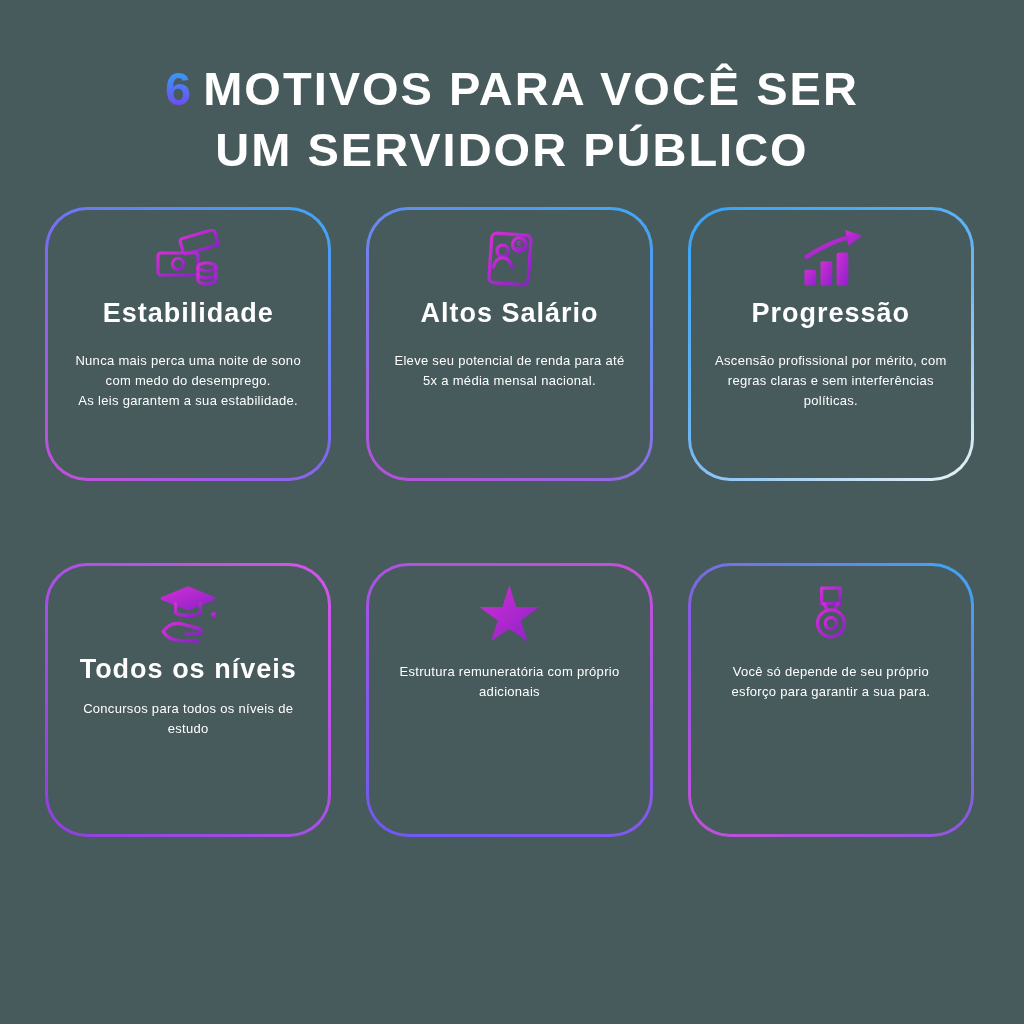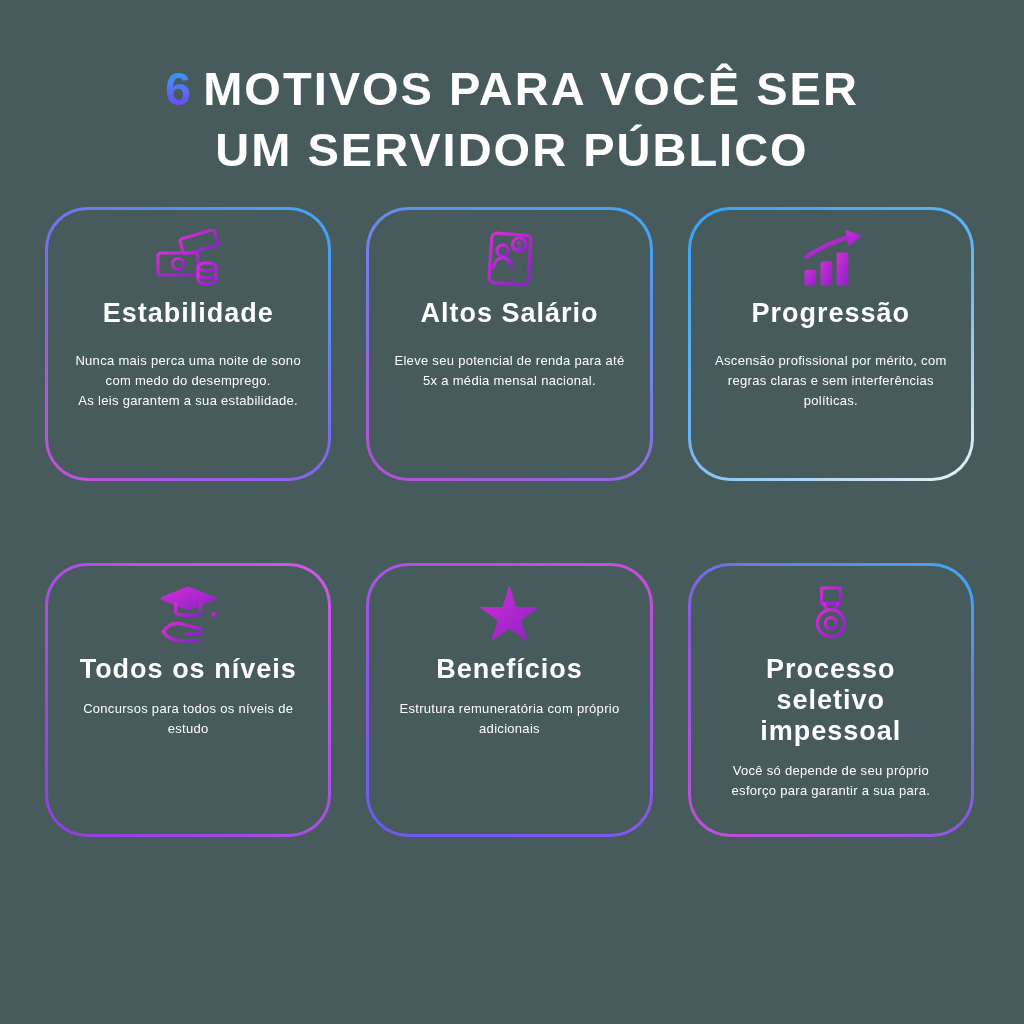--- a/index.html
+++ b/index.html
@@ -169,39 +169,37 @@
         <svg viewBox="0 0 56 52" fill="none">
           <defs>
               <linearGradient id="g5" x1="0" y1="0" x2="1" y2="1">
             <stop offset="0" stop-color="#d12fd4"></stop>
                 <stop offset="1" stop-color="#8b22c8"></stop>
           </linearGradient>
             </defs>
           <polygon fill="url(#g5)" points="28,0 34,19 54,19 38,31 44,49 28,38 12,49 18,31 2,19 22,19"></polygon>
         </svg>
       </div>
-      <div class="card-title">Benefícios</div>
       <div class="card-body">Estrutura remuneratória com próprio adicionais</div>
     </div>
 
     <div class="card card-6">
       <div class="card-icon">
         <svg viewBox="0 0 56 58" fill="none">
           <defs>
               <linearGradient id="g6" x1="0" y1="0" x2="1" y2="1">
             <stop offset="0" stop-color="#d12fd4"></stop>
                 <stop offset="1" stop-color="#8b22c8"></stop>
           </linearGradient>
             </defs>
           <g stroke="url(#g6)" stroke-width="3.2" stroke-linecap="round" stroke-linejoin="round">
             <rect x="19" y="3" width="18" height="15"></rect>
             <path d="M21 18l4 7M35 18l-4 7"></path>
             <circle cx="28" cy="37" r="13"></circle>
             <circle cx="28" cy="37" r="5.5"></circle>
           </g>
         </svg>
       </div>
-      <div class="card-title">Processo seletivo impessoal</div>
       <div class="card-body">Você só depende de seu próprio esforço para garantir a sua para.</div>
     </div>
 
   </div>
 </div>
 
 </body></html>

